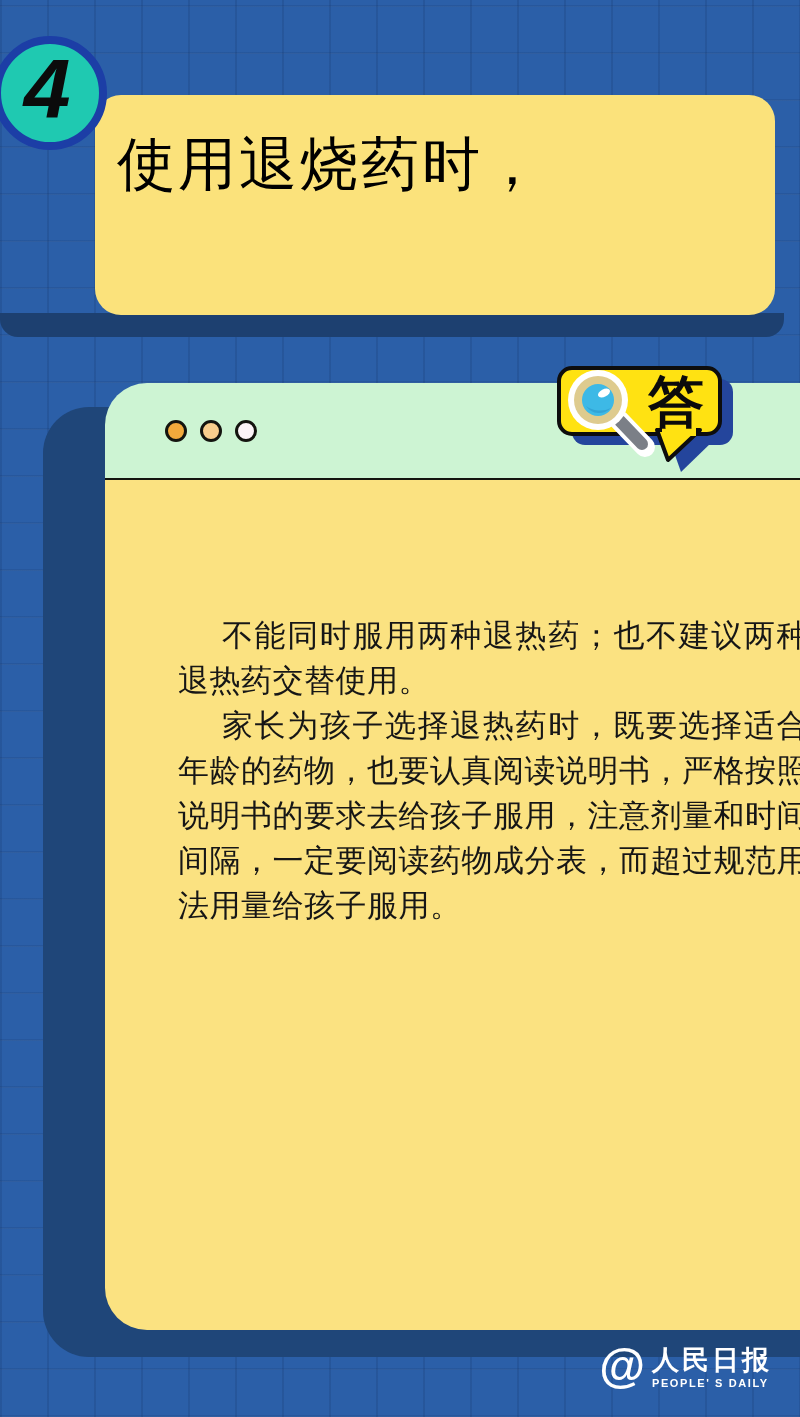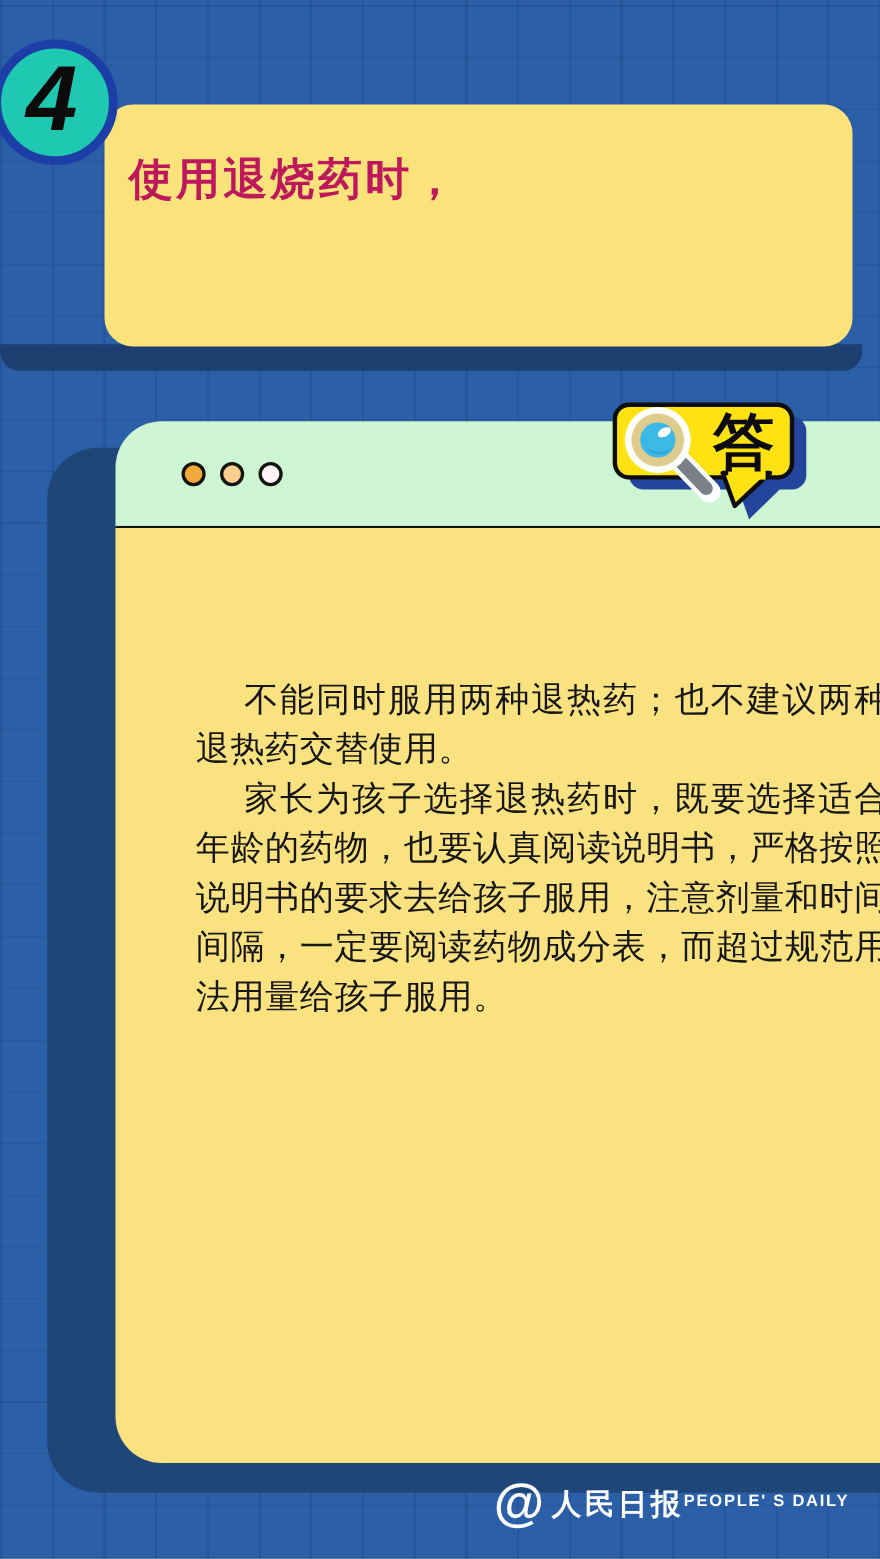--- a/index.html
+++ b/index.html
@@ -16,21 +16,21 @@
   .title-shadow{
     position:absolute;left:0;top:313px;width:784px;height:24px;
     background:#1d4070;border-radius:0 0 18px 18px;
   }
   .title-panel{
     position:absolute;left:95px;top:95px;width:680px;height:220px;
     background:#fbe27b;border-radius:26px;box-sizing:border-box;
     padding:28px 0 0 22px;
   }
   .title-line{
-    font-weight:700;font-size:40px;line-height:81px;color:#be185d;
+    font-weight:400;font-size:58px;line-height:81px;color:#000000;
     letter-spacing:3px;white-space:nowrap;
   }
   .num-badge{
     position:absolute;left:-7px;top:36px;width:114px;height:114px;
     box-sizing:border-box;border:8px solid #1c3ea6;border-radius:50%;
     background:#1fc9b1;display:flex;align-items:center;justify-content:center;
   }
   .num-badge span{
     font-size:84px;font-weight:900;font-style:italic;color:#0b0b0b;
     transform:translate(-3px,-4px);
@@ -70,23 +70,23 @@
     color:#0b0b0b;line-height:1;
   }
   
   .footer{
     position:absolute;right:28px;top:1344px;display:flex;align-items:center;
     gap:7px;color:#ffffff;
   }
   .at-icon{
     font-size:47px;font-weight:800;line-height:1;transform:translateY(-2px);
   }
-  .brand-col{display:flex;}
+  .brand-col{display:flex;flex-direction:column;}
   .brand-zh{font-size:27px;font-weight:800;letter-spacing:3px;line-height:1.05;}
-  .brand-en{font-size:15px;font-weight:700;letter-spacing:1.6px;margin-top:3px;}
+  .brand-en{font-size:11px;font-weight:700;letter-spacing:1.6px;margin-top:3px;}
 </style>
 </head>
 <body>
 
 <div class="title-shadow"></div>
 
 <div class="title-panel">
   <div class="title-line">使用退烧药时，</div>
 </div>
 

